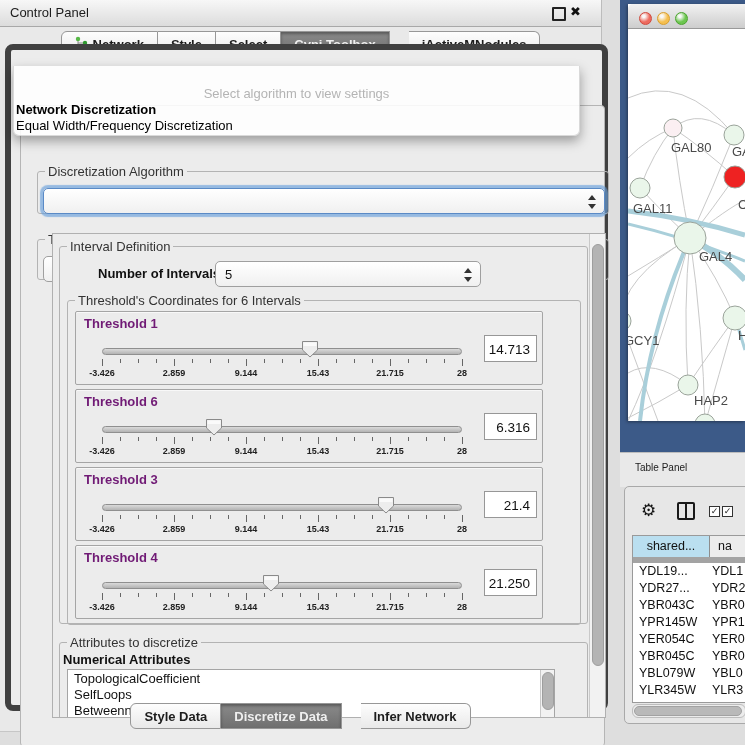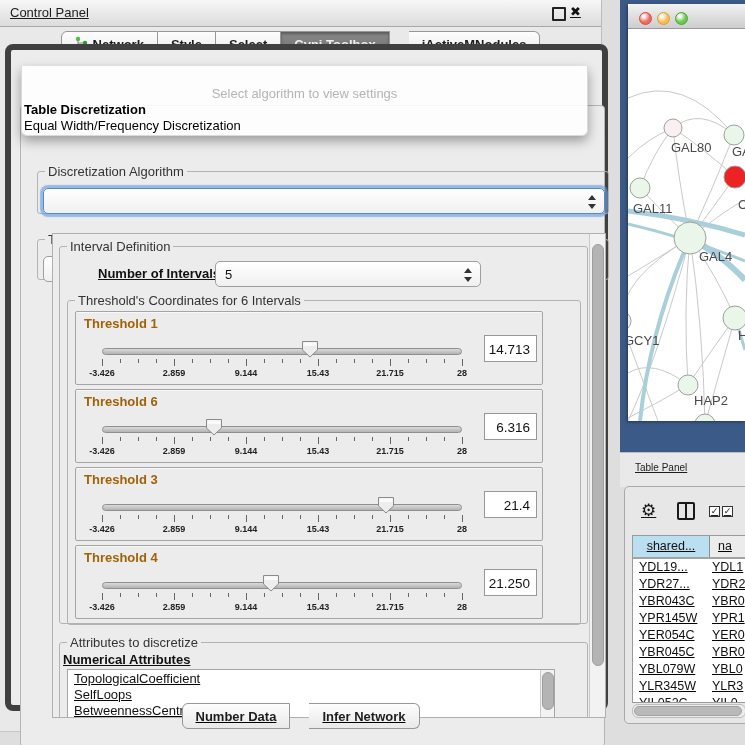--- a/index.html
+++ b/index.html
@@ -1,17 +1,17 @@
 <!DOCTYPE html>
 <html><head>
 <meta charset="utf-8">
 <style>
   html,body{margin:0;padding:0;width:745px;height:745px;overflow:hidden;
     font-family:"Liberation Sans","DejaVu Sans",sans-serif;background:#dedede;}
-  .abs{position:absolute;text-decoration:underline;}
+  .abs{position:absolute;}
   
   #cp-window{left:0;top:0;width:601px;height:731px;background:#e9e9e9;
     border-right:1px solid #bcbcbc;border-bottom:1px solid #c6c6c6;}
   #cp-titlebar{left:0;top:0;width:601px;height:26px;
     background:linear-gradient(#f7f7f7,#dcdcdc);border-bottom:1px solid #a8a8a8;}
   #cp-title{left:10px;top:5px;font-size:13px;color:#1c1c1c;}
   #float-icon{left:552px;top:7px;width:10px;height:10px;border:2px solid #222;border-radius:1px;}
   #close-icon{left:570px;top:4px;font-size:13px;font-weight:bold;color:#111;cursor:default;}
   
   .segbar{display:flex;justify-content:center;width:601px;}
@@ -37,32 +37,32 @@
     border:1px solid #9f9f9f;border-radius:5px;box-sizing:border-box;}
   .combo .ctext{position:absolute;left:9px;top:5px;font-size:13px;color:#111;}
   .combo .stepper{position:absolute;right:8px;top:5px;width:8px;height:16px;}
   .stepper:before,.stepper:after{content:"";position:absolute;left:0;border-left:4px solid transparent;border-right:4px solid transparent;}
   .stepper:before{top:1px;border-bottom:5px solid #333;}
   .stepper:after{bottom:1px;border-top:5px solid #333;}
   .combo.focused{border-color:#5a8ac6;box-shadow:0 0 1px 3px rgba(105,160,220,.65);}
   
   #algo-popup{left:13px;top:66px;width:565px;height:69px;background:rgba(255,255,255,.88);
     border:1px solid rgba(0,0,0,.14);border-top:none;border-radius:0 0 6px 6px;
-    box-shadow:0 5px 12px rgba(0,0,0,.35);z-index:40;margin-left:8px;}
+    box-shadow:0 5px 12px rgba(0,0,0,.35);z-index:40;}
   #algo-popup .ph{position:absolute;left:0;right:0;top:20px;text-align:center;font-size:13px;color:#b4b4b4;}
   #algo-popup .opt{position:absolute;left:2px;font-size:13px;color:#000;}
   
   #scrollpane{left:40px;top:183px;width:552px;height:483px;border:1px solid #b0b0b0;
     background:#ececec;overflow:hidden;}
   .vscroll{position:absolute;right:0;top:0;width:15px;height:100%;background:#f2f2f2;border-left:1px solid #c9c9c9;}
   .vthumb{position:absolute;left:2px;width:10px;border-radius:6px;background:#b4b4b4;border:1px solid #9e9e9e;}
   
   .thr-panel{position:absolute;left:22px;width:466px;height:72px;border:1px solid #a5a5a5;
     border-radius:2px;background:#ececec;box-shadow:inset 0 1px 0 #f8f8f8;}
-  .thr-label{position:absolute;left:8px;top:4px;font-size:13px;font-weight:bold;color:#a16207;}
+  .thr-label{position:absolute;left:8px;top:4px;font-size:13px;font-weight:bold;color:#701a75;}
   .track{position:absolute;left:26px;top:36px;width:360px;height:7px;border:1px solid #8f8f8f;
     border-radius:4px;background:linear-gradient(#dadada,#b3b3b3);box-sizing:border-box;}
   .tickrow .tick{position:absolute;top:47px;width:1px;background:#666;}
   .tick.major{height:7px;} .tick.minor{height:4px;}
   .tick-label{position:absolute;top:56px;transform:translateX(-50%);font-size:9px;font-weight:bold;color:#222;}
   .thumb{position:absolute;top:28px;width:18px;height:18px;}
   .value-box{position:absolute;left:408px;top:23px;width:53px;height:27px;background:#fff;
     border:1px solid #979797;font-size:13.5px;color:#111;text-align:right;line-height:27px;
     padding-right:6px;box-sizing:border-box;}
   
@@ -81,21 +81,21 @@
   #tp-title{left:15px;top:9px;font-size:10px;color:#1c1c1c;}
   #tp-body{left:624px;top:486px;width:130px;height:236px;background:#e7e7e7;
     border:1px solid #a9a9a9;border-radius:5px;}
   #tp-toolbar{left:0;top:6px;width:121px;height:36px;}
   #gear-ic{left:16px;top:7px;font-size:17px;color:#151515;}
   #split-ic{left:52px;top:9px;width:14px;height:14px;border:2px solid #1a1a1a;border-radius:2px;}
   #split-ic:before{content:"";position:absolute;left:6px;top:0;width:2px;height:14px;background:#1a1a1a;}
   .chk{position:absolute;top:13px;width:9px;height:9px;border:1px solid #333;background:#fdfdfd;font-size:9px;line-height:9px;color:#222;text-align:center;}
   #tbl{left:7px;top:48px;width:114px;height:168px;background:#fff;border:1px solid #9a9a9a;
     border-right:none;overflow:hidden;box-sizing:border-box;}
-  .hdr-row{display:flex;height:21px;border-bottom:2px solid #a3a3a3;}
+  .hdr-row{display:flex;height:21px;border-bottom:6px solid #a3a3a3;}
   .hdr-cell{box-sizing:border-box;font-size:12.5px;color:#111;line-height:20px;border-right:1px solid #8d8d8d;}
   .hdr-c1{width:77px;background:#badff0;text-align:center;}
   .hdr-c2{flex:1;background:#ececec;padding-left:8px;}
   .t-row{display:flex;height:17px;}
   .t-cell{box-sizing:border-box;font-size:12.5px;color:#101010;line-height:17px;}
   .t-c1{width:77px;padding-left:6px;} .t-c2{flex:1;padding-left:2px;}
   #hscroll{left:7px;top:217px;width:112px;height:12px;background:#ececec;border:1px solid #bdbdbd;border-radius:6px;}
   #hthumb{position:absolute;left:1px;top:1px;width:106px;height:8px;background:#b9b9b9;border:1px solid #a2a2a2;border-radius:5px;}
   .nlabel{font-family:"Liberation Sans","DejaVu Sans",sans-serif;}
 </style>
@@ -337,32 +337,35 @@
         <div class="vscroll">
           <div class="vthumb" style="top:10px;height:420px;"></div>
         </div>
       </div>
 
     </div>
   </div>
 
   <div class="abs segbar" id="bottom-tabs">
       <div class="seg">
-        <span>Number Data</span>
+        <span>Style Data</span>
+      </div>
+      <div class="seg selected">
+        <span>Discretize Data</span>
       </div>
       <div class="seg">
         <span>Infer Network</span>
       </div>
     </div>
 </div>
 
 <div class="abs" id="algo-popup">
   <div class="ph">Select algorithm to view settings</div>
   <div id="popup-options">
-      <div class="opt" style="top: 36px; font-weight: bold;">Table Discretization</div>
+      <div class="opt" style="top: 36px; font-weight: bold;">Network Discretization</div>
       <div class="opt" style="top: 52px; font-weight: normal;">Equal Width/Frequency Discretization</div>
     </div>
 </div>
 
 <div class="abs" id="desktop" style="background: rgb(60, 90, 136);"></div>
 <div class="abs" id="net-frame">
   <div class="abs" id="net-titlebar">
       <span class="light" style="left: 11px; background: radial-gradient(circle at 35% 30%, rgba(255, 255, 255, 0.8) 12%, rgb(238, 106, 94) 55%); border: 1px solid rgb(207, 74, 62);"></span>
       <span class="light" style="left: 29px; background: radial-gradient(circle at 35% 30%, rgba(255, 255, 255, 0.8) 12%, rgb(245, 191, 79) 55%); border: 1px solid rgb(217, 159, 46);"></span>
       <span class="light" style="left: 47px; background: radial-gradient(circle at 35% 30%, rgba(255, 255, 255, 0.8) 12%, rgb(108, 198, 79) 55%); border: 1px solid rgb(75, 163, 47);"></span>

